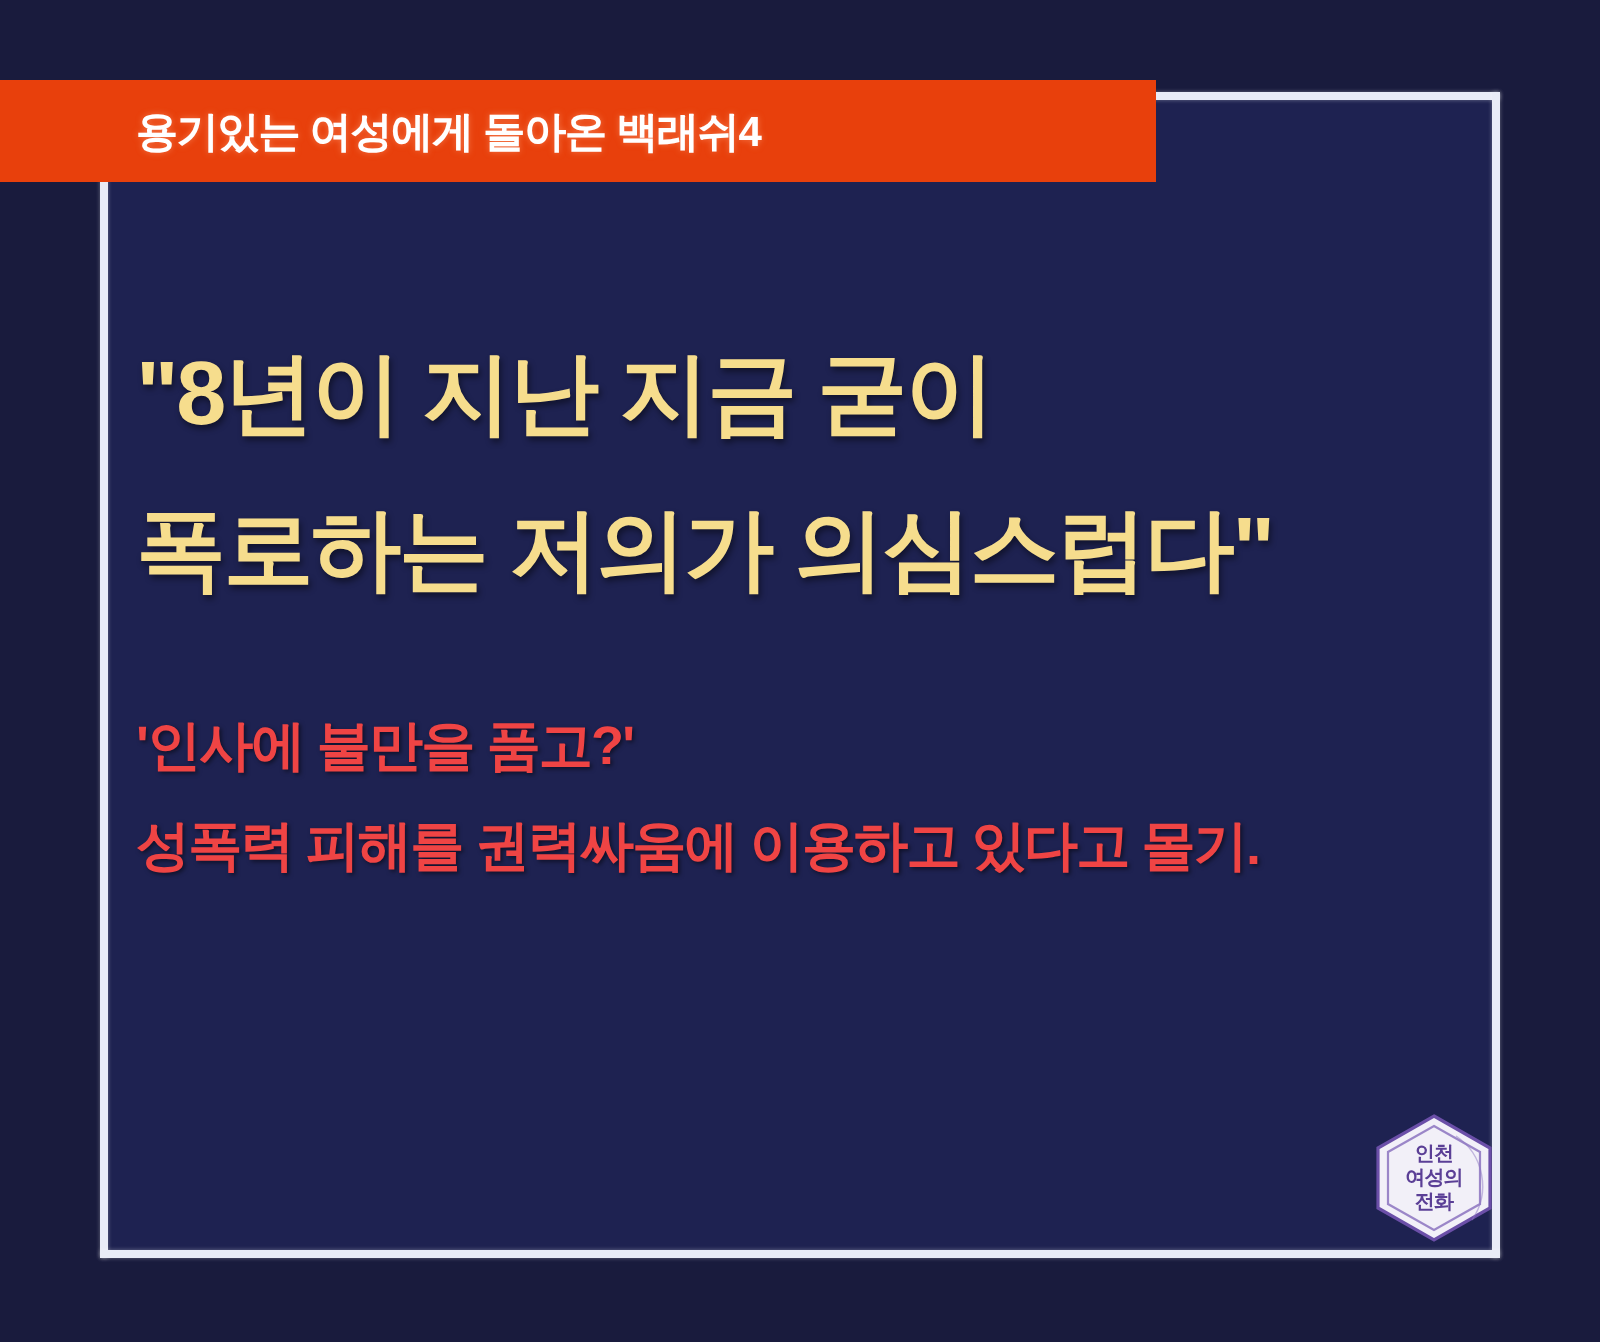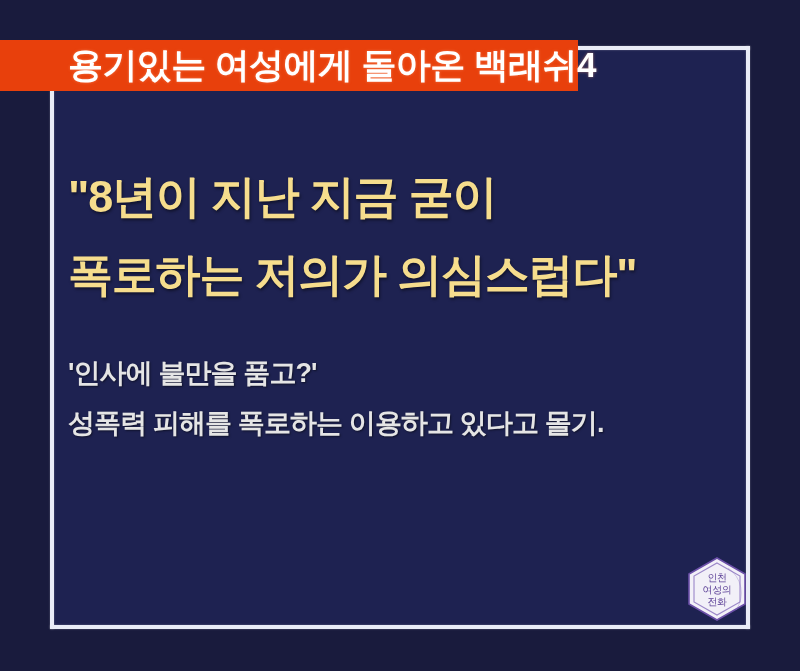--- a/index.html
+++ b/index.html
@@ -72,21 +72,21 @@
     top: 40px;
     width: 578px;
     height: 51px;
     background: #e8400c;
     display: flex;
     align-items: center;
     z-index: 5;
   }
   .banner-text {
     color: #ffffff;
-    font-size: 35px;
+    font-size: 21px;
     font-weight: 700;
     letter-spacing: -0.6px;
     margin-left: 68px;
     white-space: nowrap;
     text-shadow: 0 0 3px rgba(255,160,120,0.55);
   }
 
   
   .headline {
     position: absolute;
@@ -105,21 +105,21 @@
   }
 
   
   .body-block {
     position: absolute;
     left: 68px;
     top: 348px;
     z-index: 3;
   }
   .body-line {
-    color: #e5e5e5;
+    color: #ef4444;
     font-size: 27px;
     font-weight: 700;
     line-height: 50px;
     letter-spacing: -0.9px;
     white-space: nowrap;
     text-shadow: 1px 1px 2px rgba(0,0,0,0.5);
   }
 
   
   .logo {
@@ -140,21 +140,21 @@
     display: flex;
     flex-direction: column;
     align-items: center;
     justify-content: center;
     gap: 1px;
     pointer-events: none;
   }
   .logo-text span {
     color: #5b3f96;
     font-size: 10px;
-    font-weight: 400;
+    font-weight: 700;
     line-height: 11px;
     letter-spacing: -0.4px;
     white-space: nowrap;
   }
 </style>
 </head>
 <body>
 
 <div id="card">
 
@@ -170,21 +170,21 @@
     <div class="banner-text">용기있는 여성에게 돌아온 백래쉬4</div>
   </div>
 
   <div class="headline">
     <div class="headline-line">"8년이 지난 지금 굳이</div>
     <div class="headline-line">폭로하는 저의가 의심스럽다"</div>
   </div>
 
   <div class="body-block">
     <div class="body-line">'인사에 불만을 품고?'</div>
-    <div class="body-line">성폭력 피해를 폭로하는 이용하고 있다고 몰기.</div>
+    <div class="body-line">성폭력 피해를 권력싸움에 이용하고 있다고 몰기.</div>
   </div>
 
   <div class="logo">
     <svg width="66" height="66" viewBox="0 0 66 66">
       <polygon points="33,2 61,18 61,48 33,64 5,48 5,18" fill="#f2f0f8" stroke="#6b4fa8" stroke-width="1.6"></polygon>
       <polygon points="33,7 56,20 56,46 33,59 10,46 10,20" fill="none" stroke="#7e63b8" stroke-width="1.1" opacity="0.75"></polygon>
       <path d="M44,12 A30,30 0 0 1 52,54" fill="none" stroke="#8d77c2" stroke-width="0.7" opacity="0.5"></path>
     </svg>
     <div class="logo-text">
       <span>인천</span>

